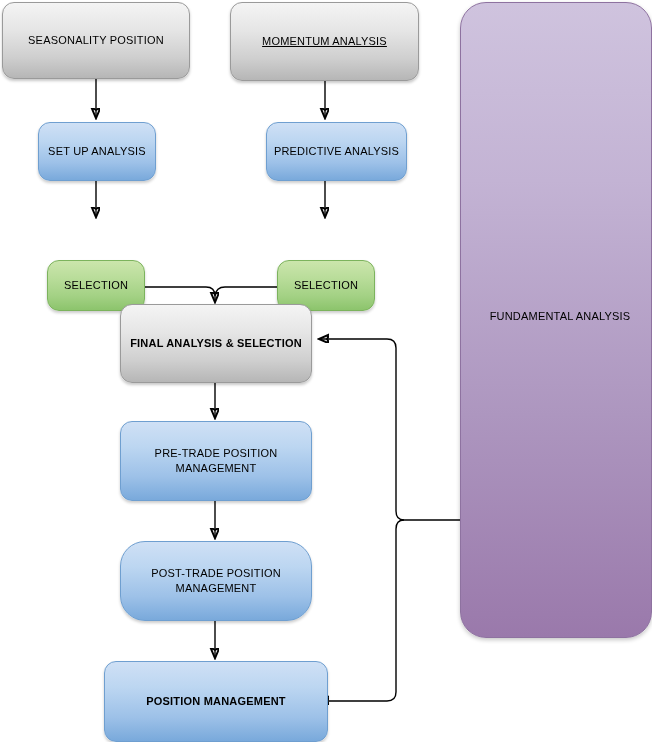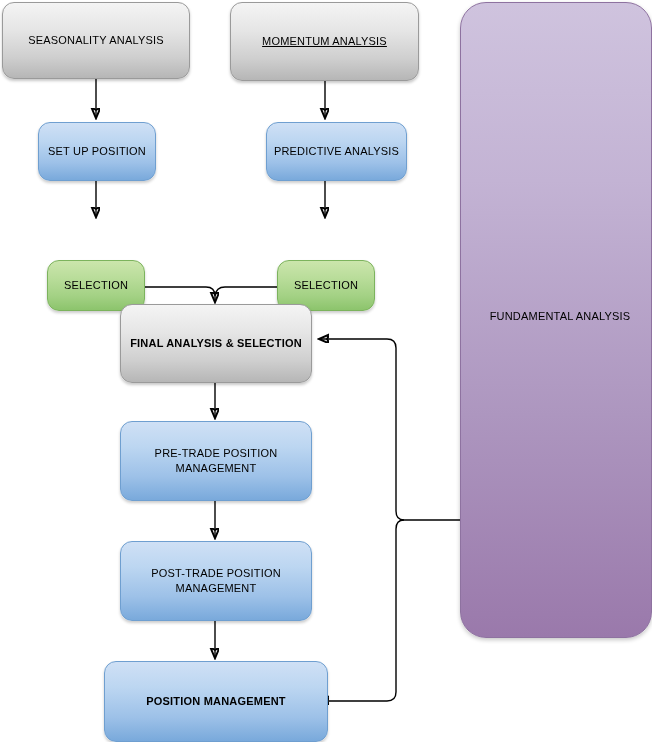--- a/index.html
+++ b/index.html
@@ -112,29 +112,29 @@
     <line x1="215" y1="501" x2="215" y2="538" marker-end="url(#arrowhead)"></line>
 
     <line x1="215" y1="621" x2="215" y2="658" marker-end="url(#arrowhead)"></line>
 
     <line x1="461" y1="520" x2="404" y2="520"></line>
     <path d="M404,520 Q396,520 396,511 L396,348 Q396,339 387,339 L319,339" marker-end="url(#arrowhead)"></path>
     <path d="M404,520 Q396,520 396,529 L396,692 Q396,701 387,701 L319,701" marker-end="url(#arrowhead)"></path>
   </svg>
 
   <div class="node node-gray" style="left:2px; top:2px; width:188px; height:77px;">
-    <span class="label">SEASONALITY ANALYSIS</span>
+    <span class="label">SEASONALITY POSITION</span>
   </div>
 
   <div class="node node-gray" style="left:230px; top:2px; width:189px; height:79px;text-decoration:underline;">
     <span class="label">MOMENTUM ANALYSIS</span>
   </div>
 
   <div class="node node-blue" style="left:38px; top:122px; width:118px; height:59px;">
-    <span class="label">SET UP POSITION</span>
+    <span class="label">SET UP ANALYSIS</span>
   </div>
 
   <div class="node node-blue" style="left:266px; top:122px; width:141px; height:59px;">
     <span class="label">PREDICTIVE ANALYSIS</span>
   </div>
 
   <div class="node node-green" style="left:47px; top:220px; width:98px; height:51px;">
     <span class="label">SELECTION</span>
   </div>
 
@@ -143,21 +143,21 @@
   </div>
 
   <div class="node node-gray" style="left:120px; top:304px; width:192px; height:79px;font-weight:bold;">
     <span class="label">FINAL ANALYSIS &amp; SELECTION</span>
   </div>
 
   <div class="node node-blue" style="left:120px; top:421px; width:192px; height:80px;">
     <span class="label">PRE-TRADE POSITION MANAGEMENT</span>
   </div>
 
-  <div class="node node-blue" style="left:120px; top:541px; width:192px; height:80px;">
+  <div class="node node-blue" style="left:120px; top:541px; width:192px; height:80px;border-radius:25px;">
     <span class="label">POST-TRADE POSITION MANAGEMENT</span>
   </div>
 
   <div class="node node-blue" style="left:104px; top:661px; width:224px; height:81px;font-weight:bold;">
     <span class="label">POSITION MANAGEMENT</span>
   </div>
 
   <div class="node node-purple" style="left:460px; top:2px; width:192px; height:636px;">
     <span class="label">FUNDAMENTAL ANALYSIS</span>
   </div>

